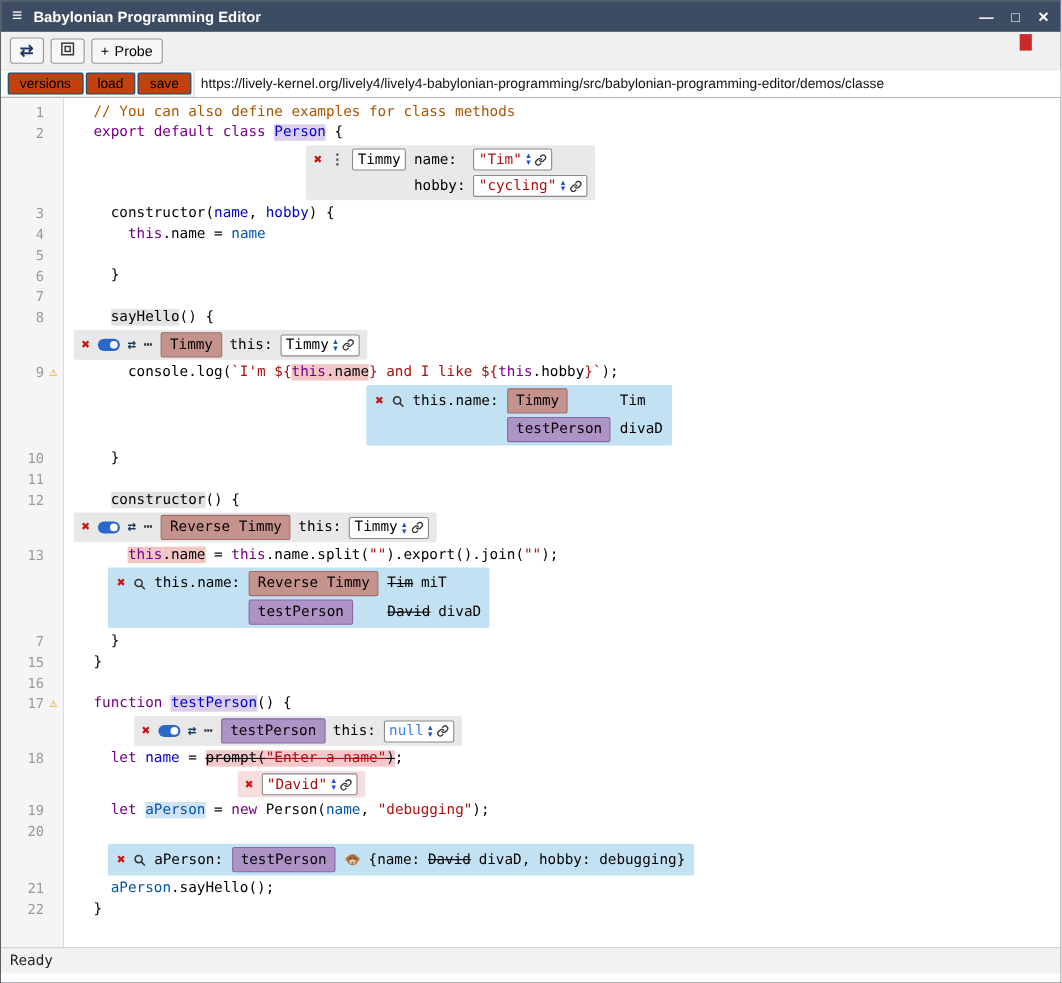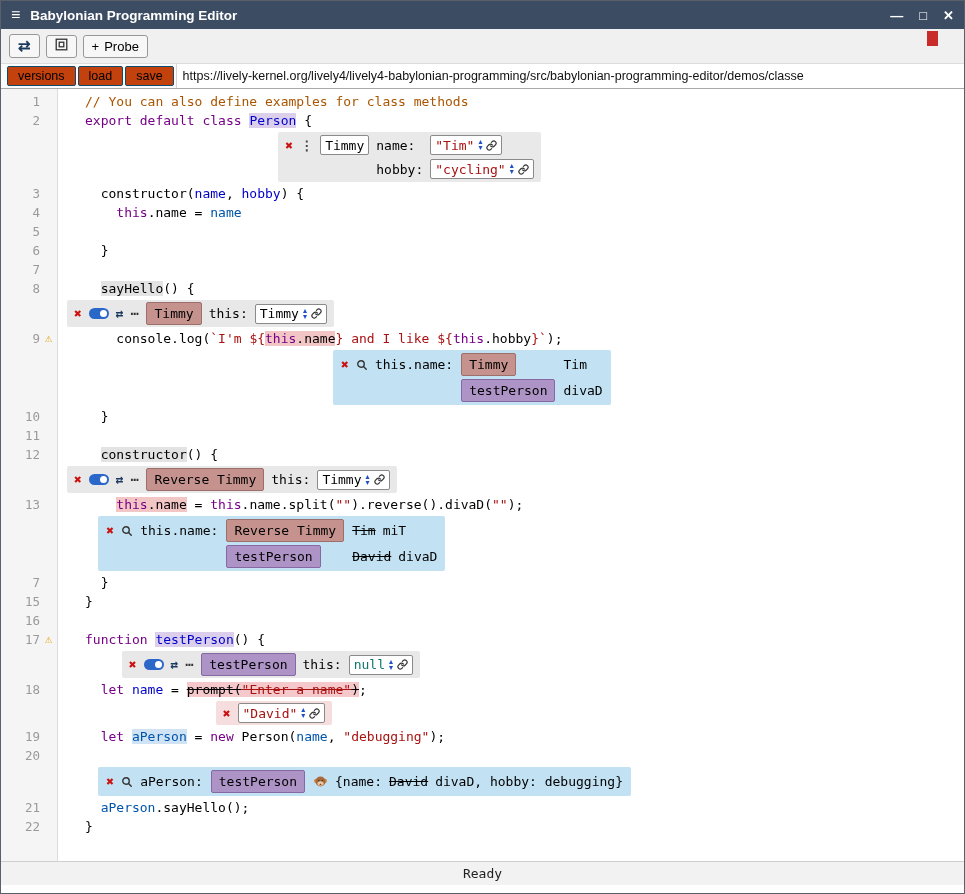--- a/index.html
+++ b/index.html
@@ -116,34 +116,34 @@
   .badge.purple { background: #ae93c7; border: 1px solid #8668a3; }
 
   .wlabel { color: #000; }
   .ibox {
     display: inline-flex; align-items: center; gap: 4px;
     background: #fff; border: 1px solid #8a8a8a; border-radius: 2px;
     padding: 0 4px; height: 20px; cursor: text;
   }
   .ival { color: #000; }
   .ival.str { color: #aa1111; }
-  .ival.null { color: #0f766e; }
+  .ival.null { color: #3b82f6; }
   .spin {
     display: inline-flex; flex-direction: column; align-items: center;
     color: #1d50c9; font-size: 8px; line-height: 6px; cursor: pointer;
     font-family: "DejaVu Sans", sans-serif;
   }
   .lnk, .sic, .mic { display: inline-flex; align-items: center; cursor: pointer; }
   .pval { color: #000; }
 
   
   .statusbar {
     flex: 0 0 24px; background: #f2f2f2; border-top: 1px solid #cfcfcf;
     display: flex; align-items: center; padding: 0 8px;
-    font-family: "DejaVu Sans Mono", monospace; font-size: 13px; color: #222; justify-content: center;
+    font-family: "DejaVu Sans Mono", monospace; font-size: 13px; color: #222;
   }
   .footer-strip { flex: 0 0 8px; background: #fff; }
 </style>
 </head>
 <body>
 
 <div class="window">
 
   <div class="titlebar">
     <span class="menu-ic">≡</span>
@@ -379,21 +379,21 @@
                   </svg>
                 </span>
               </span>
             </div></div>
         </div>
         <div class="ed-row">
           <div class="gutter">
             <span class="lnum">13</span>
             <span class="warn"></span>
           </div>
-          <div class="code-text"><span class="tk plain">    </span><span class="tk kw bg-pink">this</span><span class="tk plain bg-pink">.name</span><span class="tk plain"> = </span><span class="tk kw">this</span><span class="tk plain">.name.split(</span><span class="tk str">""</span><span class="tk plain">).reverse().divaD(</span><span class="tk str">""</span><span class="tk plain">);</span></div>
+          <div class="code-text"><span class="tk plain">    </span><span class="tk kw bg-pink">this</span><span class="tk plain bg-pink">.name</span><span class="tk plain"> = </span><span class="tk kw">this</span><span class="tk plain">.name.split(</span><span class="tk str">""</span><span class="tk plain">).export().join(</span><span class="tk str">""</span><span class="tk plain">);</span></div>
         </div>
         <div class="ed-row">
           <div class="gutter"></div>
           <div class="widget-holder" style="margin-left: 4ch;"><div class="w-probe">
               <span class="cellrow">
                 <span class="w-x">✖</span>
                 <span class="sic">
                   <svg width="12" height="12" viewBox="0 0 24 24" fill="none" stroke="#333" stroke-width="2.8" stroke-linecap="round">
                     <circle cx="10" cy="10" r="6.5"></circle>
                     <line x1="20.5" y1="20.5" x2="15" y2="15"></line>

